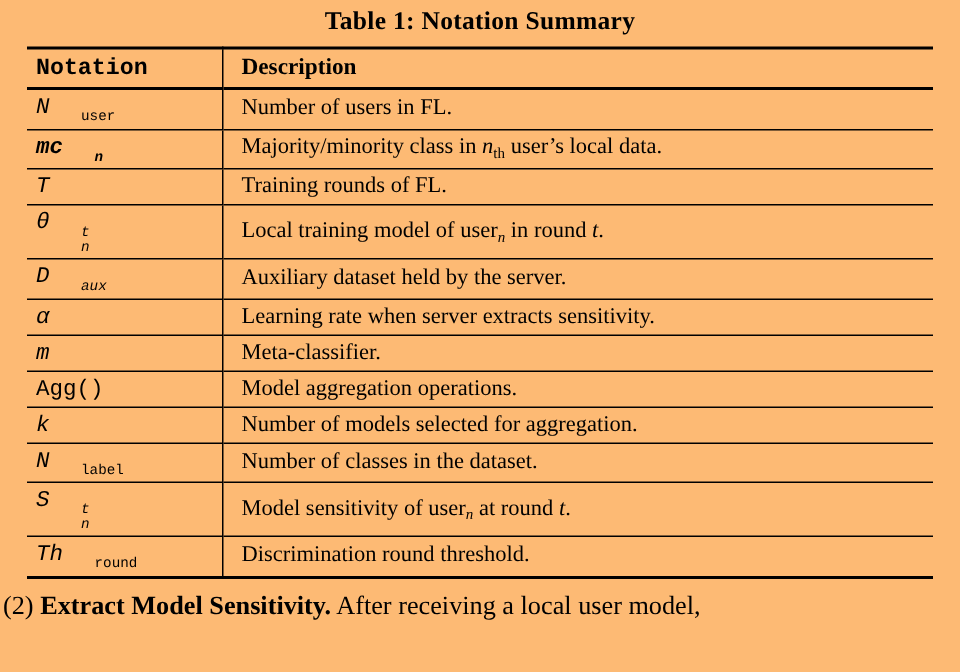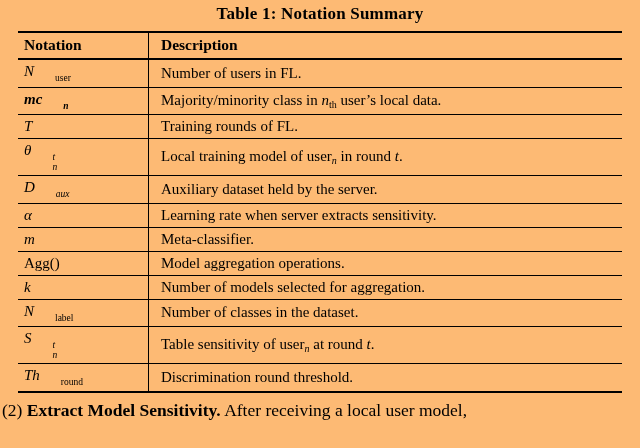--- a/index.html
+++ b/index.html
@@ -17,21 +17,21 @@
     margin:0 18px;width:604px;
     border-top:2px solid #000;border-bottom:2px solid #000;
     font-size:15px;
   }
   table.notation th{
     font-weight:bold;text-align:left;font-size:15.5px;
     border-bottom:2px solid #000;padding:3px 8px 4px 6px;
   }
   table.notation td{padding:3px 8px 3px 6px;}
   tbody tr td{border-top:1px solid #000;}
-  .ncell, th.nhead{width:116px;border-right:1.5px solid #000;}
+  .ncell, th.nhead{width:116px;border-right:1.5px solid #000;font-family:Liberation Mono, monospace;}
   .dcell, th.dhead{padding-left:12px !important;}
   th.dhead{padding-left:12px;}
   .nmain[data-it="true"],.sub[data-it="true"],.sup[data-it="true"]{font-style:italic;}
   tr td[data-bold="true"] .nmain,
   tr td[data-bold="true"] .ss{font-weight:bold;}
   .ss{
     display:inline-flex;flex-direction:column;align-items:flex-start;
     vertical-align:-5px;margin-left:1px;line-height:1;
   }
   .ss .sup,.ss .sub{font-size:9.5px;line-height:1;padding-left:20px;}
@@ -119,21 +119,21 @@
               <span class="sub" data-it="false">label</span>
             </span></td>
         <td class="dcell"><span>Number of classes in the dataset.</span></td>
       </tr>
 
       <tr>
         <td class="ncell"><span class="nmain" data-it="true">S</span><span class="ss">
               <span class="sup" data-it="true">t</span>
               <span class="sub" data-it="true">n</span>
             </span></td>
-        <td class="dcell"><span>Table sensitivity of user</span><span class="dsub">n</span><span> at round </span><span class="dv">t</span><span>.</span></td>
+        <td class="dcell"><span>Model sensitivity of user</span><span class="dsub">n</span><span> at round </span><span class="dv">t</span><span>.</span></td>
       </tr>
 
 
       <tr>
         <td class="ncell"><span class="nmain" data-it="true">Th</span><span class="ss">
               <span class="sub" data-it="false">round</span>
             </span></td>
         <td class="dcell"><span>Discrimination round threshold.</span></td>
       </tr>
 

